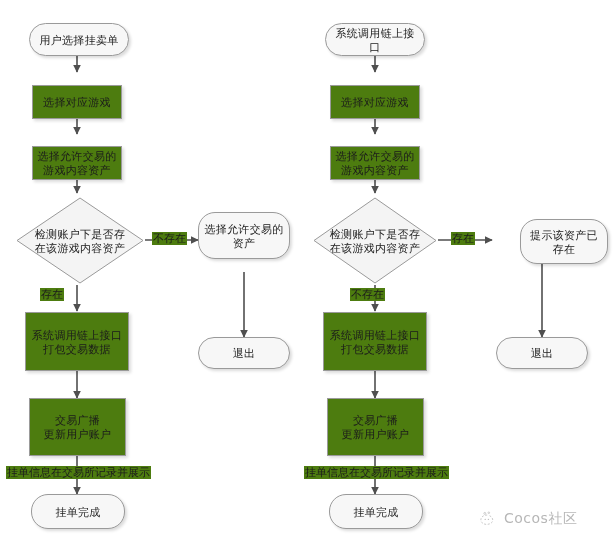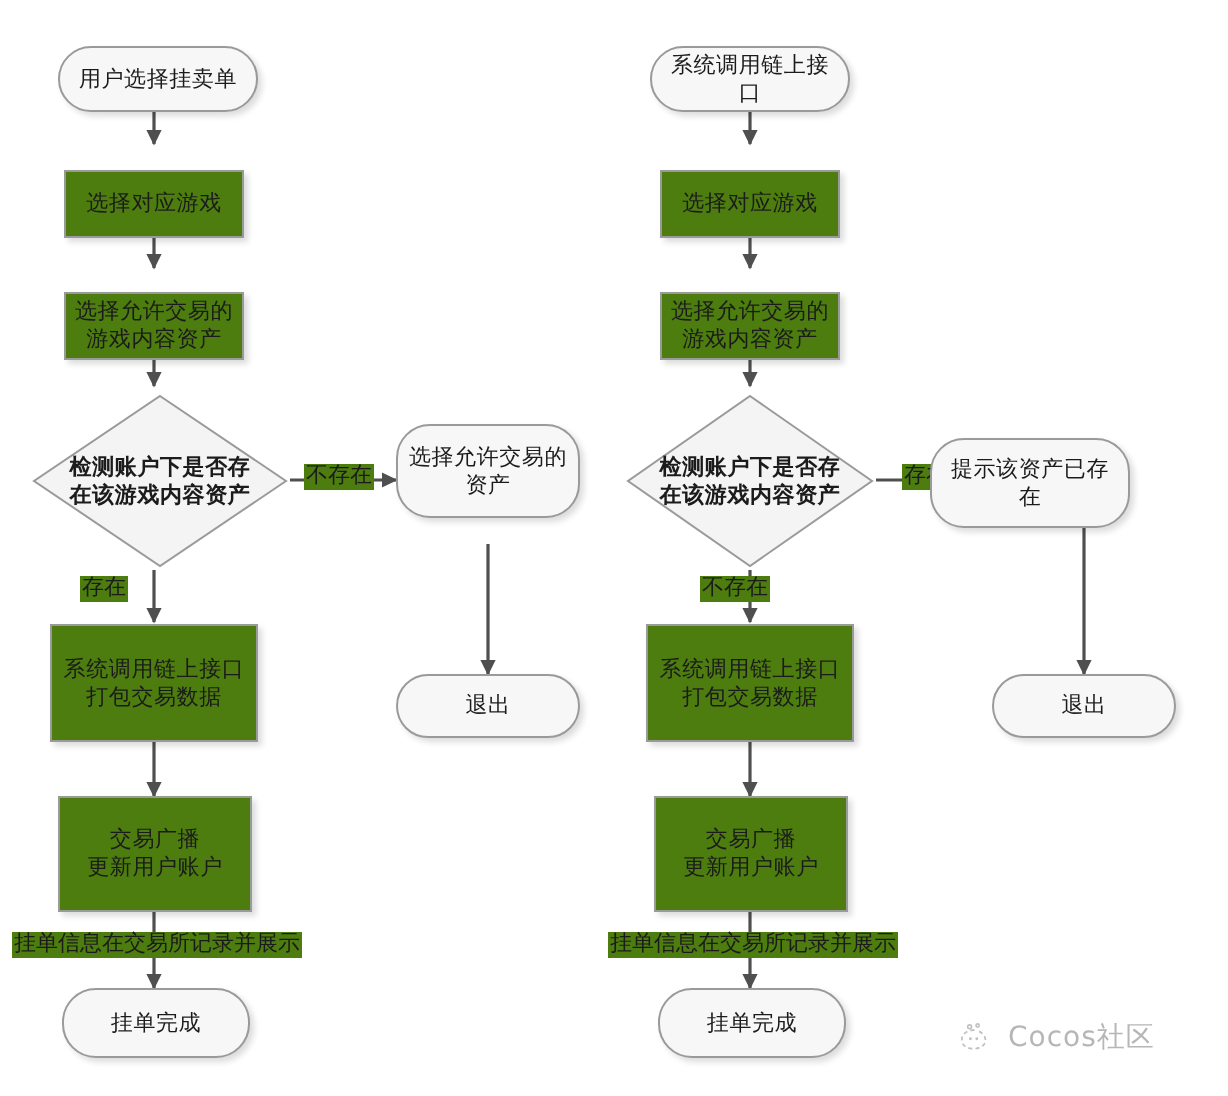--- a/index.html
+++ b/index.html
@@ -53,21 +53,20 @@
     border: none;
     box-shadow: none;
     padding: 0;
   }
   .decision .dlabel {
     position: relative;
     z-index: 2;
     font-size: 11px;
     line-height: 14px;
     color: #1b1b1b;
-    font-weight: bold;
   }
   .decision svg {
     position: absolute;
     left: 0;
     top: 0;
     z-index: 1;
   }
 
   .edge-label {
     position: absolute;
@@ -212,21 +211,21 @@
   </div>
 
   <div class="edge-label" style="left:451px; top:232px;">
     <span>存在</span>
   </div>
 
   <div class="edge-label" style="left:350px; top:288px;">
     <span>不存在</span>
   </div>
 
-  <div class="node terminal" style="left:465px; top:219px; width:100px; height:45px;">
+  <div class="node terminal" style="left:520px; top:219px; width:88px; height:45px;">
     <span>提示该资产已存在</span>
   </div>
 
   <div class="node terminal" style="left:496px; top:337px; width:92px; height:32px;">
     <span>退出</span>
   </div>
 
   <div class="node process" style="left:323px; top:312px; width:104px; height:59px; flex-direction:column;">
     <span>系统调用链上接口</span>
     <span>打包交易数据</span>

